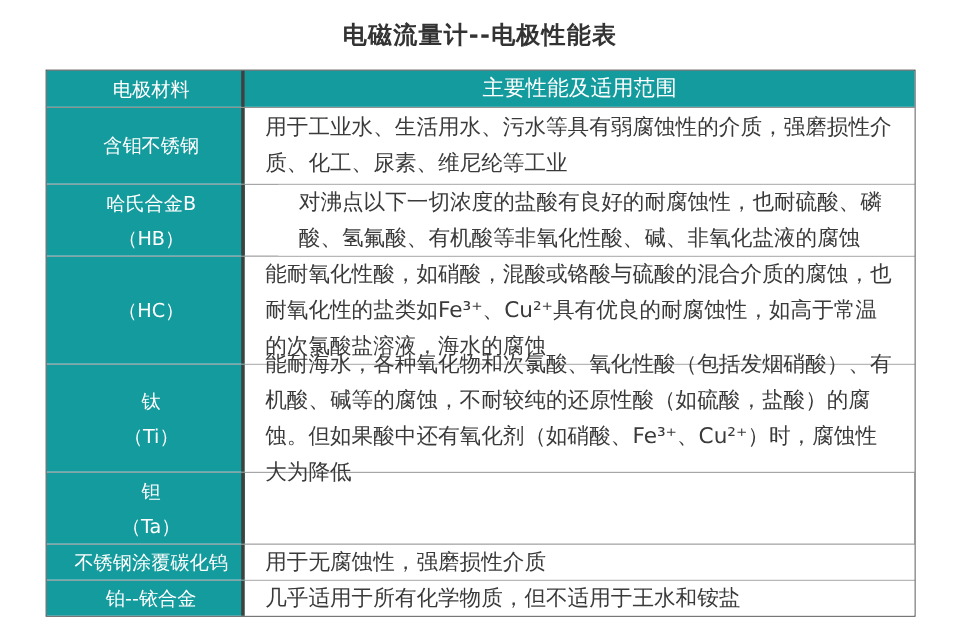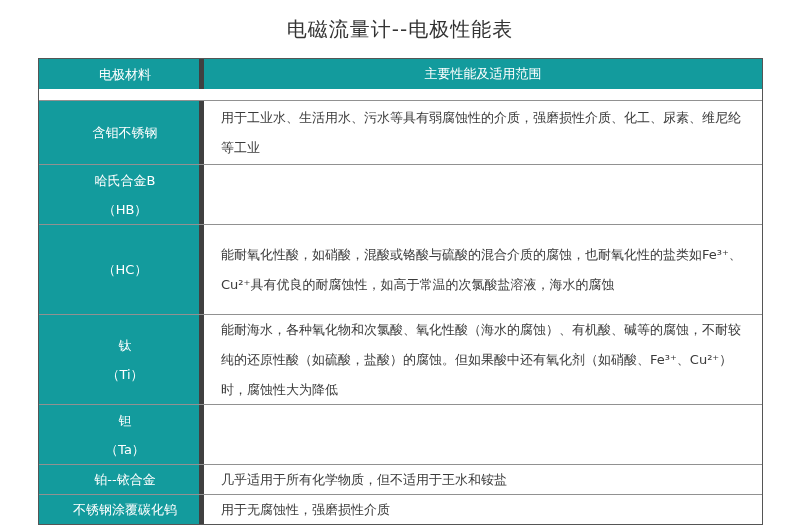--- a/index.html
+++ b/index.html
@@ -8,21 +8,21 @@
     width: 800px;
     height: 526px;
     background: #ffffff;
     font-family: "DejaVu Sans", "Liberation Sans", sans-serif;
     overflow: hidden;
   }
   .page-title {
     padding-top: 16px;
     text-align: center;
     font-size: 20px;
-    font-weight: normal;
+    font-weight: bold;
     color: #333333;
     letter-spacing: 1px;
   }
   .spec-table {
     position: absolute;
     left: 38px;
     top: 58px;
     width: 723px;
     border: 1px solid #555555;
     box-sizing: content-box;
@@ -37,52 +37,52 @@
   .cell-left {
     width: 165px;
     flex: 0 0 165px;
     background: #139B9D;
     color: #ffffff;
     display: flex;
     flex-direction: column;
     justify-content: center;
     align-items: center;
     text-align: center;
-    font-size: 13px;
+    font-size: 16px;
     line-height: 29px;
-    border-right: 5px solid #404040;
+    border-right: 3px solid #404040;
     box-sizing: border-box;
     padding-left: 12px;
   }
   .cell-right {
     flex: 1;
     display: flex;
     align-items: center;
     padding: 0 17px;
-    font-size: 13px;
+    font-size: 18px;
     color: #3a3a3a;
     line-height: 30px;
     box-sizing: border-box;
     background: #ffffff;
   }
   .header-row .cell-left,
   .header-row .cell-right {
     background: #139B9D;
     color: #ffffff;
     justify-content: center;
     text-align: center;
   }
   .header-row .cell-right {
     display: flex;
     align-items: center;
     justify-content: center;
   }
   .h30 { height: 30px; }
   .h60 { height: 60px; gap: 28px; }
-  .h64 { height: 64px; margin-top: 11px; }
+  .h64 { height: 64px; }
   .h90 { height: 90px; }
 </style>
 </head>
 <body>
 
 <div class="page-title">电磁流量计--电极性能表</div>
 
 <div class="spec-table">
 
   <div class="t-row header-row h30">
@@ -101,59 +101,62 @@
     <div class="cell-right">
       <div>用于工业水、生活用水、污水等具有弱腐蚀性的介质，强磨损性介质、化工、尿素、维尼纶等工业</div>
     </div>
   </div>
 
   <div class="t-row h60">
     <div class="cell-left">
       <div>哈氏合金B</div>
       <div>（HB）</div>
     </div>
+    <div class="cell-right">
+      <div>对沸点以下一切浓度的盐酸有良好的耐腐蚀性，也耐硫酸、磷酸、氢氟酸、有机酸等非氧化性酸、碱、非氧化盐液的腐蚀</div>
+    </div>
   </div>
 
   <div class="t-row h90">
     <div class="cell-left">
       <div>（HC）</div>
     </div>
     <div class="cell-right">
       <div>能耐氧化性酸，如硝酸，混酸或铬酸与硫酸的混合介质的腐蚀，也耐氧化性的盐类如Fe³⁺、Cu²⁺具有优良的耐腐蚀性，如高于常温的次氯酸盐溶液，海水的腐蚀</div>
     </div>
   </div>
 
   <div class="t-row h90">
     <div class="cell-left">
       <div>钛</div>
       <div>（Ti）</div>
     </div>
     <div class="cell-right">
-      <div>能耐海水，各种氧化物和次氯酸、氧化性酸（海水的腐蚀）、有机酸、碱等的腐蚀，不耐较纯的还原性酸（如硫酸，盐酸）的腐蚀。但如果酸中还有氧化剂（如硝酸、Fe³⁺、Cu²⁺）时，腐蚀性大为降低</div>
+      <div>能耐海水，各种氧化物和次氯酸、氧化性酸（包括发烟硝酸）、有机酸、碱等的腐蚀，不耐较纯的还原性酸（如硫酸，盐酸）的腐蚀。但如果酸中还有氧化剂（如硝酸、Fe³⁺、Cu²⁺）时，腐蚀性大为降低</div>
     </div>
   </div>
 
   <div class="t-row h60">
     <div class="cell-left">
       <div>钽</div>
       <div>（Ta）</div>
     </div>
   </div>
 
   <div class="t-row h30">
     <div class="cell-left">
+      <div>不锈钢涂覆碳化钨</div>
+    </div>
+    <div class="cell-right">
+      <div>用于无腐蚀性，强磨损性介质</div>
+    </div>
+  </div>
+
+  <div class="t-row h30">
+    <div class="cell-left">
       <div>铂--铱合金</div>
     </div>
     <div class="cell-right">
       <div>几乎适用于所有化学物质，但不适用于王水和铵盐</div>
     </div>
   </div>
 
-  <div class="t-row h30">
-    <div class="cell-left">
-      <div>不锈钢涂覆碳化钨</div>
-    </div>
-    <div class="cell-right">
-      <div>用于无腐蚀性，强磨损性介质</div>
-    </div>
-  </div>
-
 </div>
 
 </body></html>

